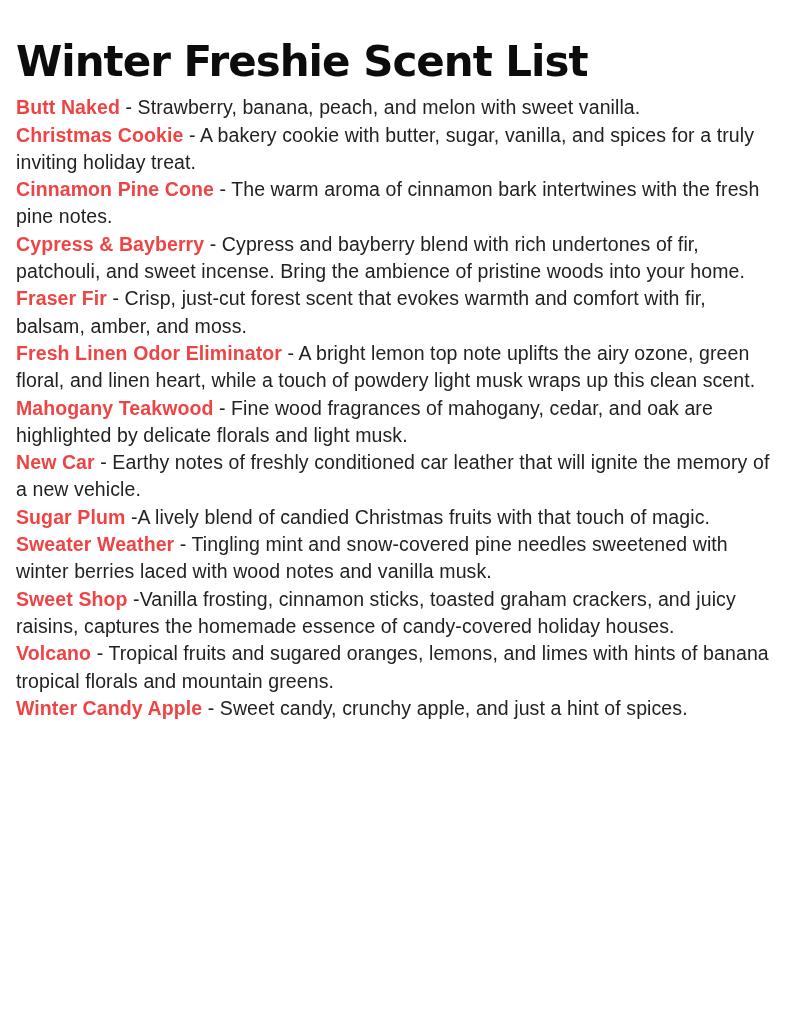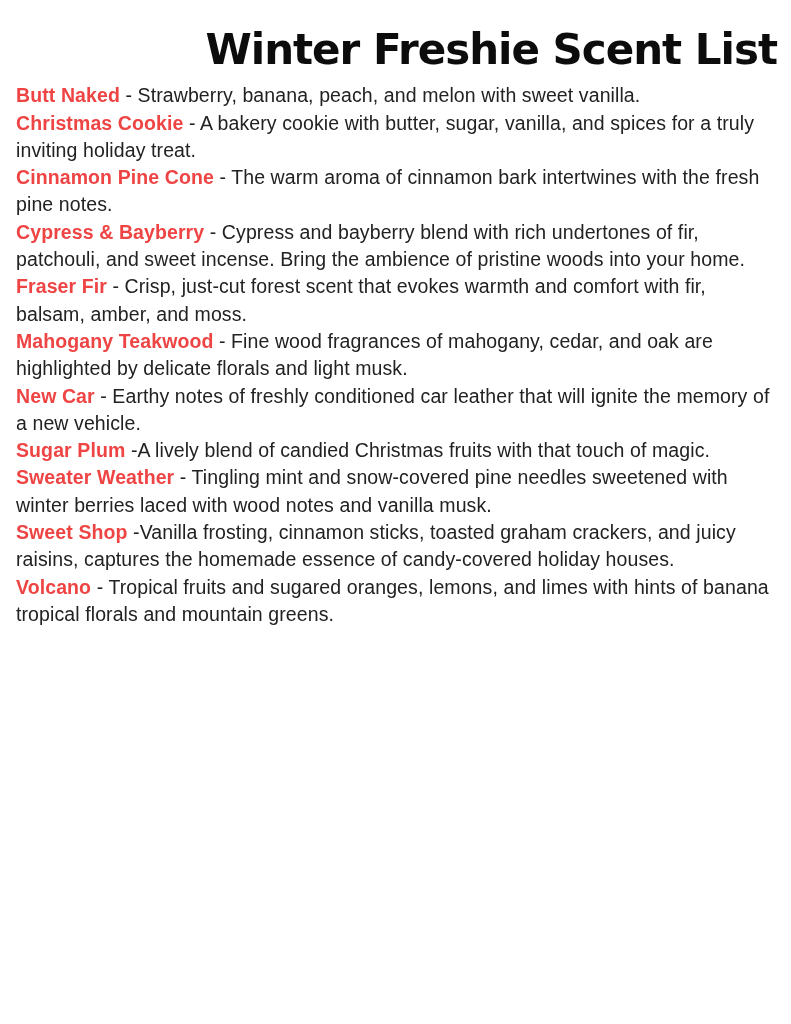--- a/index.html
+++ b/index.html
@@ -13,22 +13,22 @@
     height: 1024px;
     margin: 0 auto;
     background: #ffffff;
     box-sizing: border-box;
     padding: 22px 14px 0 16px;
     overflow: hidden;
     font-family: "Liberation Sans", sans-serif;
     color: #1f1f1f;
   }
   .page-title {
-    margin: 4px 0 8px 0;
-    text-align: right;
+    margin: 16px 0 8px 0;
+    text-align: left;
     font-family: "DejaVu Sans", sans-serif;
     font-weight: 800;
     font-size: 42px;
     line-height: 1.15;
     letter-spacing: -1px;
     color: #0c0c0c;
   }
   .scent-list {
     margin: 0;
     padding: 0;
@@ -55,20 +55,22 @@
 
 <div class="page">
   <h1 class="page-title">Winter Freshie Scent List</h1>
 
   <div class="scent-list">
     <p class="entry"><span class="scent-name">Butt Naked</span><span class="scent-desc"> - Strawberry, banana, peach, and melon with sweet vanilla.</span></p>
     <p class="entry"><span class="scent-name">Christmas Cookie</span><span class="scent-desc"> - A bakery cookie with butter, sugar, vanilla, and spices for a truly inviting holiday treat.</span></p>
     <p class="entry"><span class="scent-name">Cinnamon Pine Cone</span><span class="scent-desc"> - The warm aroma of cinnamon bark intertwines with the fresh pine notes.</span></p>
     <p class="entry"><span class="scent-name">Cypress &amp; Bayberry</span><span class="scent-desc"> - Cypress and bayberry blend with rich undertones of fir, patchouli, and sweet incense. Bring the ambience of pristine woods into your home.</span></p>
     <p class="entry"><span class="scent-name">Fraser Fir</span><span class="scent-desc"> - Crisp, just-cut forest scent that evokes warmth and comfort with fir, balsam, amber, and moss.</span></p>
+    <p class="entry"><span class="scent-name">Fresh Linen Odor Eliminator</span><span class="scent-desc"> - A bright lemon top note uplifts the airy ozone, green floral, and linen heart, while a touch of powdery light musk wraps up this clean scent.</span></p>
     <p class="entry"><span class="scent-name">Mahogany Teakwood</span><span class="scent-desc"> - Fine wood fragrances of mahogany, cedar, and oak are highlighted by delicate florals and light musk.</span></p>
     <p class="entry"><span class="scent-name">New Car</span><span class="scent-desc"> - Earthy notes of freshly conditioned car leather that will ignite the memory of a new vehicle.</span></p>
     <p class="entry"><span class="scent-name">Sugar Plum</span><span class="scent-desc"> -A lively blend of candied Christmas fruits with that touch of magic.</span></p>
     <p class="entry"><span class="scent-name">Sweater Weather</span><span class="scent-desc"> - Tingling mint and snow-covered pine needles sweetened with winter berries laced with wood notes and vanilla musk.</span></p>
     <p class="entry"><span class="scent-name">Sweet Shop</span><span class="scent-desc"> -Vanilla frosting, cinnamon sticks, toasted graham crackers, and juicy raisins, captures the homemade essence of candy-covered holiday houses.</span></p>
     <p class="entry"><span class="scent-name">Volcano</span><span class="scent-desc"> - Tropical fruits and sugared oranges, lemons, and limes with hints of banana tropical florals and mountain greens.</span></p>
+    <p class="entry"><span class="scent-name">Winter Candy Apple</span><span class="scent-desc"> - Sweet candy, crunchy apple, and just a hint of spices.</span></p>
   </div>
 </div>
 
 </body></html>

